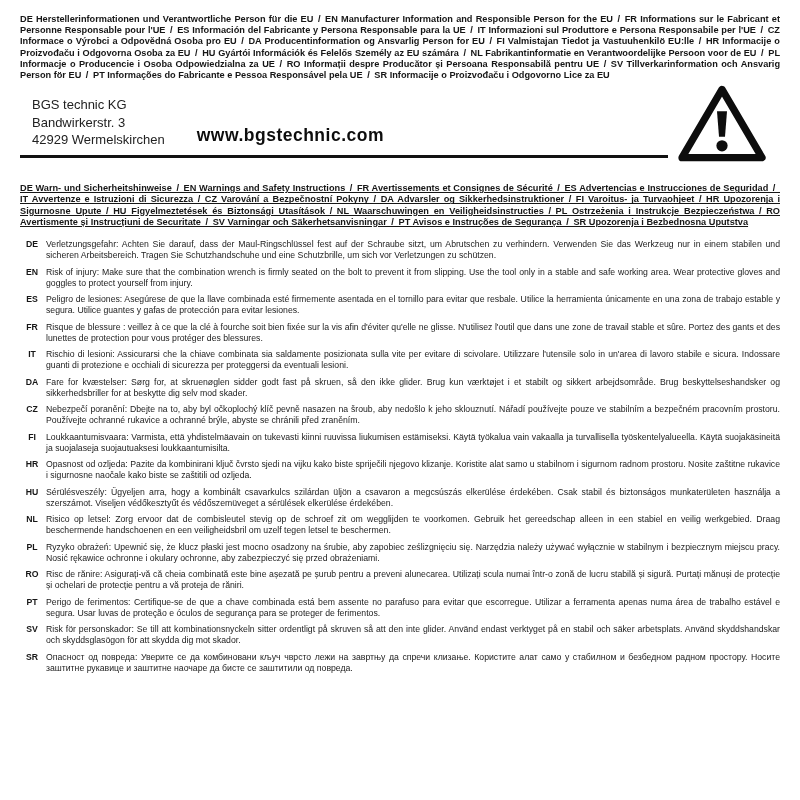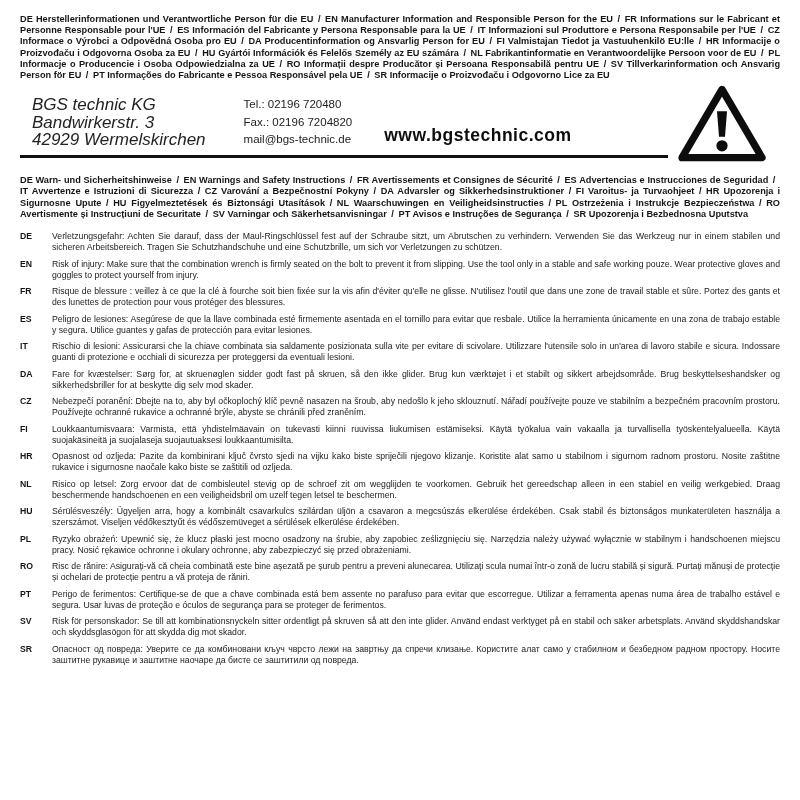--- a/index.html
+++ b/index.html
@@ -39,21 +39,21 @@
     white-space: nowrap;
   }
   .logo-reg { font-size: 13px; letter-spacing: 0; vertical-align: 34px; }
   .logo-sub {
     font-size: 12.5px;
     font-weight: bold;
     letter-spacing: 5.5px;
     margin: -12px 0 0 30px;
     color: #0d0d0d;
   }
-  .company-col { margin-left: 12px; padding-top: 7px; font-size: 17px; line-height: 17.5px; color: #222; font-style: italic; }
+  .company-col { margin-left: 12px; padding-top: 7px; font-size: 13px; line-height: 17.5px; color: #222; }
   .contact-col { margin-left: 38px; padding-top: 7px; font-size: 11.5px; line-height: 17.5px; color: #222; }
   .website {
     margin-left: 32px;
     margin-top: 36px;
     font-size: 17.5px;
     font-weight: bold;
     letter-spacing: 0.5px;
     color: #0d0d0d;
     white-space: nowrap;
   }
@@ -62,92 +62,87 @@
     left: 0; top: 66px;
     width: 648px; height: 0;
     border-top: 3px solid #111111;
   }
   .warn-triangle {
     position: absolute;
     right: 12px; top: -5px;
     width: 92px; height: 80px;
   }
   
-  .warnings-heading { margin-top: 14px; }
+  .warnings-heading { margin-top: 22px; text-decoration: underline; }
   
   .safety-list { margin-top: 11px; }
   .safety-row { display: flex; margin-bottom: 5.5px; }
   .safety-code {
     width: 24px; flex-shrink: 0;
     font-weight: bold;
     font-size: 8.7px; line-height: 11px;
     color: #161616;
+    text-align: center;
   }
   .safety-text {
     flex: 1;
     font-size: 8.7px; line-height: 11px;
     text-align: justify;
     color: #222;
     padding-left: 2px;
-    margin-left: 6px;
   }
 </style>
 </head>
 <body>
 
 <div class="page">
 
   <p class="lang-block">DE Herstellerinformationen und Verantwortliche Person für die EU / EN Manufacturer Information and Responsible Person for the EU / FR Informations sur le Fabricant et Personne Responsable pour l'UE / ES Información del Fabricante y Persona Responsable para la UE / IT Informazioni sul Produttore e Persona Responsabile per l'UE / CZ Informace o Výrobci a Odpovědná Osoba pro EU / DA Producentinformation og Ansvarlig Person for EU / FI Valmistajan Tiedot ja Vastuuhenkilö EU:lle / HR Informacije o Proizvođaču i Odgovorna Osoba za EU / HU Gyártói Információk és Felelős Személy az EU számára / NL Fabrikantinformatie en Verantwoordelijke Persoon voor de EU / PL Informacje o Producencie i Osoba Odpowiedzialna za UE / RO Informații despre Producător și Persoana Responsabilă pentru UE / SV Tillverkarinformation och Ansvarig Person för EU / PT Informações do Fabricante e Pessoa Responsável pela UE / SR Informacije o Proizvođaču i Odgovorno Lice za EU</p>
 
   <div class="header">
     <div class="header-cols">
       <div class="company-col">
         <div>BGS technic KG</div>
         <div>Bandwirkerstr. 3</div>
         <div>42929 Wermelskirchen</div>
       </div>
-      <div class="contact-col">
-        <div>Tel.: 02196 720480</div>
-        <div>Fax.: 02196 7204820</div>
-        <div>mail@bgs-technic.de</div>
-      </div>
       <div class="website">www.bgstechnic.com</div>
     </div>
     <div class="header-rule"></div>
     <svg class="warn-triangle" viewBox="0 0 100 88" xmlns="http://www.w3.org/2000/svg">
       <path d="M50 6 L94 81 L6 81 Z" fill="#ffffff" stroke="#0d0d0d" stroke-width="8" stroke-linejoin="round"></path>
       <path d="M44.5 30 h11 l-2.2 28 h-6.6 Z" fill="#0d0d0d"></path>
       <circle cx="50" cy="68" r="6.2" fill="#0d0d0d"></circle>
     </svg>
   </div>
 
   <p class="lang-block warnings-heading">DE Warn- und Sicherheitshinweise / EN Warnings and Safety Instructions / FR Avertissements et Consignes de Sécurité / ES Advertencias e Instrucciones de Seguridad / IT Avvertenze e Istruzioni di Sicurezza / CZ Varování a Bezpečnostní Pokyny / DA Advarsler og Sikkerhedsinstruktioner / FI Varoitus- ja Turvaohjeet / HR Upozorenja i Sigurnosne Upute / HU Figyelmeztetések és Biztonsági Utasítások / NL Waarschuwingen en Veiligheidsinstructies / PL Ostrzeżenia i Instrukcje Bezpieczeństwa / RO Avertismente și Instrucțiuni de Securitate / SV Varningar och Säkerhetsanvisningar / PT Avisos e Instruções de Segurança / SR Upozorenja i Bezbednosna Uputstva</p>
 
   <div class="safety-list">
     <div class="safety-row">
       <span class="safety-code">DE</span>
       <span class="safety-text">Verletzungsgefahr: Achten Sie darauf, dass der Maul-Ringschlüssel fest auf der Schraube sitzt, um Abrutschen zu verhindern. Verwenden Sie das Werkzeug nur in einem stabilen und sicheren Arbeitsbereich. Tragen Sie Schutzhandschuhe und eine Schutzbrille, um sich vor Verletzungen zu schützen.</span>
     </div>
 
     <div class="safety-row">
       <span class="safety-code">EN</span>
-      <span class="safety-text">Risk of injury: Make sure that the combination wrench is firmly seated on the bolt to prevent it from slipping. Use the tool only in a stable and safe working pouze. Wear protective gloves and goggles to protect yourself from injury.</span>
+      <span class="safety-text">Risk of injury: Make sure that the combination wrench is firmly seated on the bolt to prevent it from slipping. Use the tool only in a stable and safe working area. Wear protective gloves and goggles to protect yourself from injury.</span>
+    </div>
+
+    <div class="safety-row">
+      <span class="safety-code">ES</span>
+      <span class="safety-text">Peligro de lesiones: Asegúrese de que la llave combinada esté firmemente asentada en el tornillo para evitar que resbale. Utilice la herramienta únicamente en una zona de trabajo estable y segura. Utilice guantes y gafas de protección para evitar lesiones.</span>
     </div>
 
     <div class="safety-row">
       <span class="safety-code">FR</span>
       <span class="safety-text">Risque de blessure : veillez à ce que la clé à fourche soit bien fixée sur la vis afin d'éviter qu'elle ne glisse. N'utilisez l'outil que dans une zone de travail stable et sûre. Portez des gants et des lunettes de protection pour vous protéger des blessures.</span>
     </div>
 
     <div class="safety-row">
-      <span class="safety-code">ES</span>
-      <span class="safety-text">Peligro de lesiones: Asegúrese de que la llave combinada esté firmemente asentada en el tornillo para evitar que resbale. Utilice la herramienta únicamente en una zona de trabajo estable y segura. Utilice guantes y gafas de protección para evitar lesiones.</span>
-    </div>
-
-    <div class="safety-row">
       <span class="safety-code">IT</span>
       <span class="safety-text">Rischio di lesioni: Assicurarsi che la chiave combinata sia saldamente posizionata sulla vite per evitare di scivolare. Utilizzare l'utensile solo in un'area di lavoro stabile e sicura. Indossare guanti di protezione e occhiali di sicurezza per proteggersi da eventuali lesioni.</span>
     </div>
 
     <div class="safety-row">
       <span class="safety-code">DA</span>
       <span class="safety-text">Fare for kvæstelser: Sørg for, at skruenøglen sidder godt fast på skruen, så den ikke glider. Brug kun værktøjet i et stabilt og sikkert arbejdsområde. Brug beskyttelseshandsker og sikkerhedsbriller for at beskytte dig selv mod skader.</span>
     </div>
 
     <div class="safety-row">
@@ -159,32 +154,32 @@
       <span class="safety-code">FI</span>
       <span class="safety-text">Loukkaantumisvaara: Varmista, että yhdistelmäavain on tukevasti kiinni ruuvissa liukumisen estämiseksi. Käytä työkalua vain vakaalla ja turvallisella työskentelyalueella. Käytä suojakäsineitä ja suojalaseja suojautuaksesi loukkaantumisilta.</span>
     </div>
 
     <div class="safety-row">
       <span class="safety-code">HR</span>
       <span class="safety-text">Opasnost od ozljeda: Pazite da kombinirani ključ čvrsto sjedi na vijku kako biste spriječili njegovo klizanje. Koristite alat samo u stabilnom i sigurnom radnom prostoru. Nosite zaštitne rukavice i sigurnosne naočale kako biste se zaštitili od ozljeda.</span>
     </div>
 
     <div class="safety-row">
+      <span class="safety-code">HU</span>
+      <span class="safety-text">Sérülésveszély: Ügyeljen arra, hogy a kombinált csavarkulcs szilárdan üljön a csavaron a megcsúszás elkerülése érdekében. Csak stabil és biztonságos munkaterületen használja a szerszámot. Viseljen védőkesztyűt és védőszemüveget a sérülések elkerülése érdekében.</span>
+    </div>
+
+    <div class="safety-row">
       <span class="safety-code">NL</span>
       <span class="safety-text">Risico op letsel: Zorg ervoor dat de combisleutel stevig op de schroef zit om wegglijden te voorkomen. Gebruik het gereedschap alleen in een stabiel en veilig werkgebied. Draag beschermende handschoenen en een veiligheidsbril om uzelf tegen letsel te beschermen.</span>
     </div>
 
     <div class="safety-row">
-      <span class="safety-code">HU</span>
-      <span class="safety-text">Sérülésveszély: Ügyeljen arra, hogy a kombinált csavarkulcs szilárdan üljön a csavaron a megcsúszás elkerülése érdekében. Csak stabil és biztonságos munkaterületen használja a szerszámot. Viseljen védőkesztyűt és védőszemüveget a sérülések elkerülése érdekében.</span>
-    </div>
-
-    <div class="safety-row">
       <span class="safety-code">PL</span>
-      <span class="safety-text">Ryzyko obrażeń: Upewnić się, że klucz płaski jest mocno osadzony na śrubie, aby zapobiec ześlizgnięciu się. Narzędzia należy używać wyłącznie w stabilnym i handschoenen miejscu pracy. Nosić rękawice ochronne i okulary ochronne, aby zabezpieczyć się przed obrażeniami.</span>
+      <span class="safety-text">Ryzyko obrażeń: Upewnić się, że klucz płaski jest mocno osadzony na śrubie, aby zapobiec ześlizgnięciu się. Narzędzia należy używać wyłącznie w stabilnym i bezpiecznym miejscu pracy. Nosić rękawice ochronne i okulary ochronne, aby zabezpieczyć się przed obrażeniami.</span>
     </div>
 
     <div class="safety-row">
       <span class="safety-code">RO</span>
       <span class="safety-text">Risc de rănire: Asigurați-vă că cheia combinată este bine așezată pe șurub pentru a preveni alunecarea. Utilizați scula numai într-o zonă de lucru stabilă și sigură. Purtați mănuși de protecție și ochelari de protecție pentru a vă proteja de răniri.</span>
     </div>
 
     <div class="safety-row">
       <span class="safety-code">PT</span>
       <span class="safety-text">Perigo de ferimentos: Certifique-se de que a chave combinada está bem assente no parafuso para evitar que escorregue. Utilizar a ferramenta apenas numa área de trabalho estável e segura. Usar luvas de proteção e óculos de segurança para se proteger de ferimentos.</span>

